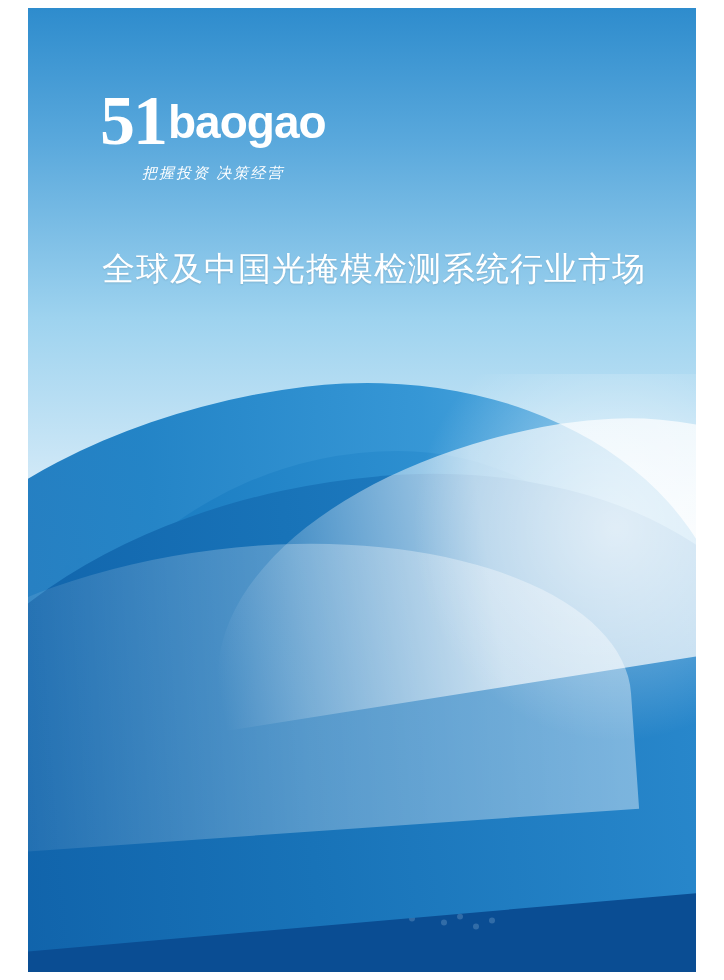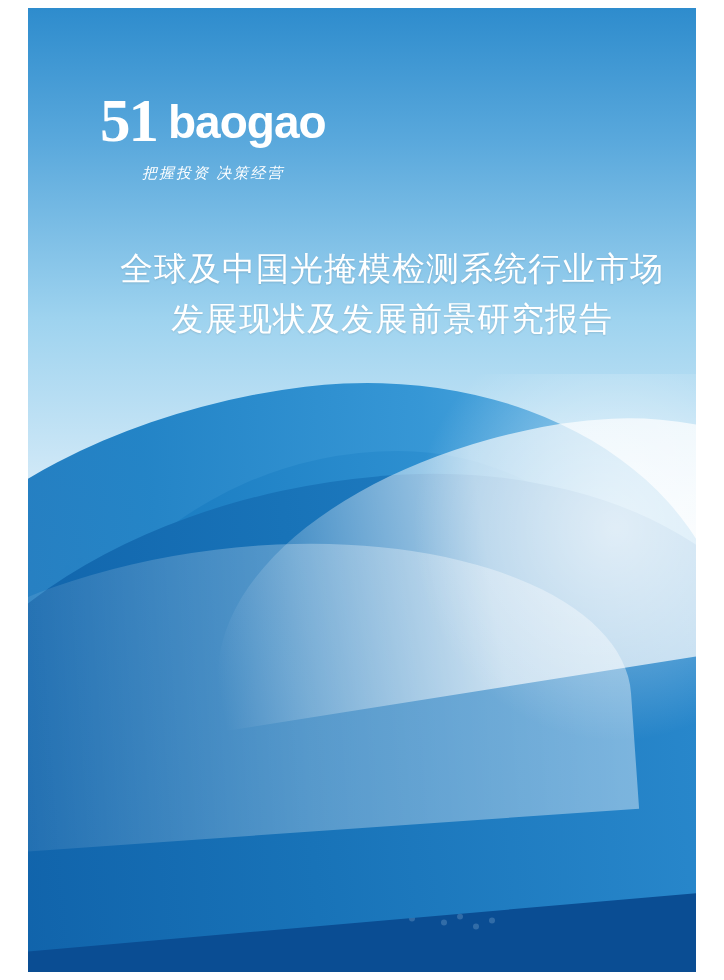--- a/index.html
+++ b/index.html
@@ -140,21 +140,21 @@
     position: absolute;
     left: 72px;
     top: 84px;
     width: 330px;
     height: 86px;
   }
   #logo-mark {
     position: absolute;
     left: 0;
     top: 0;
-    font-size: 61px;
+    font-size: 70px;
     line-height: 58px;
     font-weight: bold;
     color: #ffffff;
     letter-spacing: -2px;
     font-family: "Liberation Serif", serif;
   }
   #logo-word {
     position: absolute;
     left: 68px;
     top: 2px;
@@ -183,21 +183,20 @@
     left: 74px;
     top: 236px;
     width: 580px;
     font-size: 33px;
     line-height: 50px;
     color: #ffffff;
     font-weight: normal;
     letter-spacing: 1px;
     font-family: Liberation Serif, serif;
     text-shadow: 0 1px 2px rgba(0,0,0,0.12);
-    text-align: center;
   }
   .title-line { display: block; }
 </style>
 </head>
 <body>
 
 <div id="cover">
 
   <div id="page-frame"></div>
 
@@ -368,17 +367,16 @@
     <div id="right-glow"></div>
 
     <div id="logo">
       <span id="logo-mark">51</span>
       <span id="logo-word">baogao</span>
       <span id="logo-tag">把握投资 决策经营</span>
     </div>
 
     <div id="title">
       <span class="title-line">全球及中国光掩模检测系统行业市场</span>
-      <span class="title-line">发展现状及发展前景研究报告</span>
     </div>
 
   </div>
 </div>
 
 </body></html>

